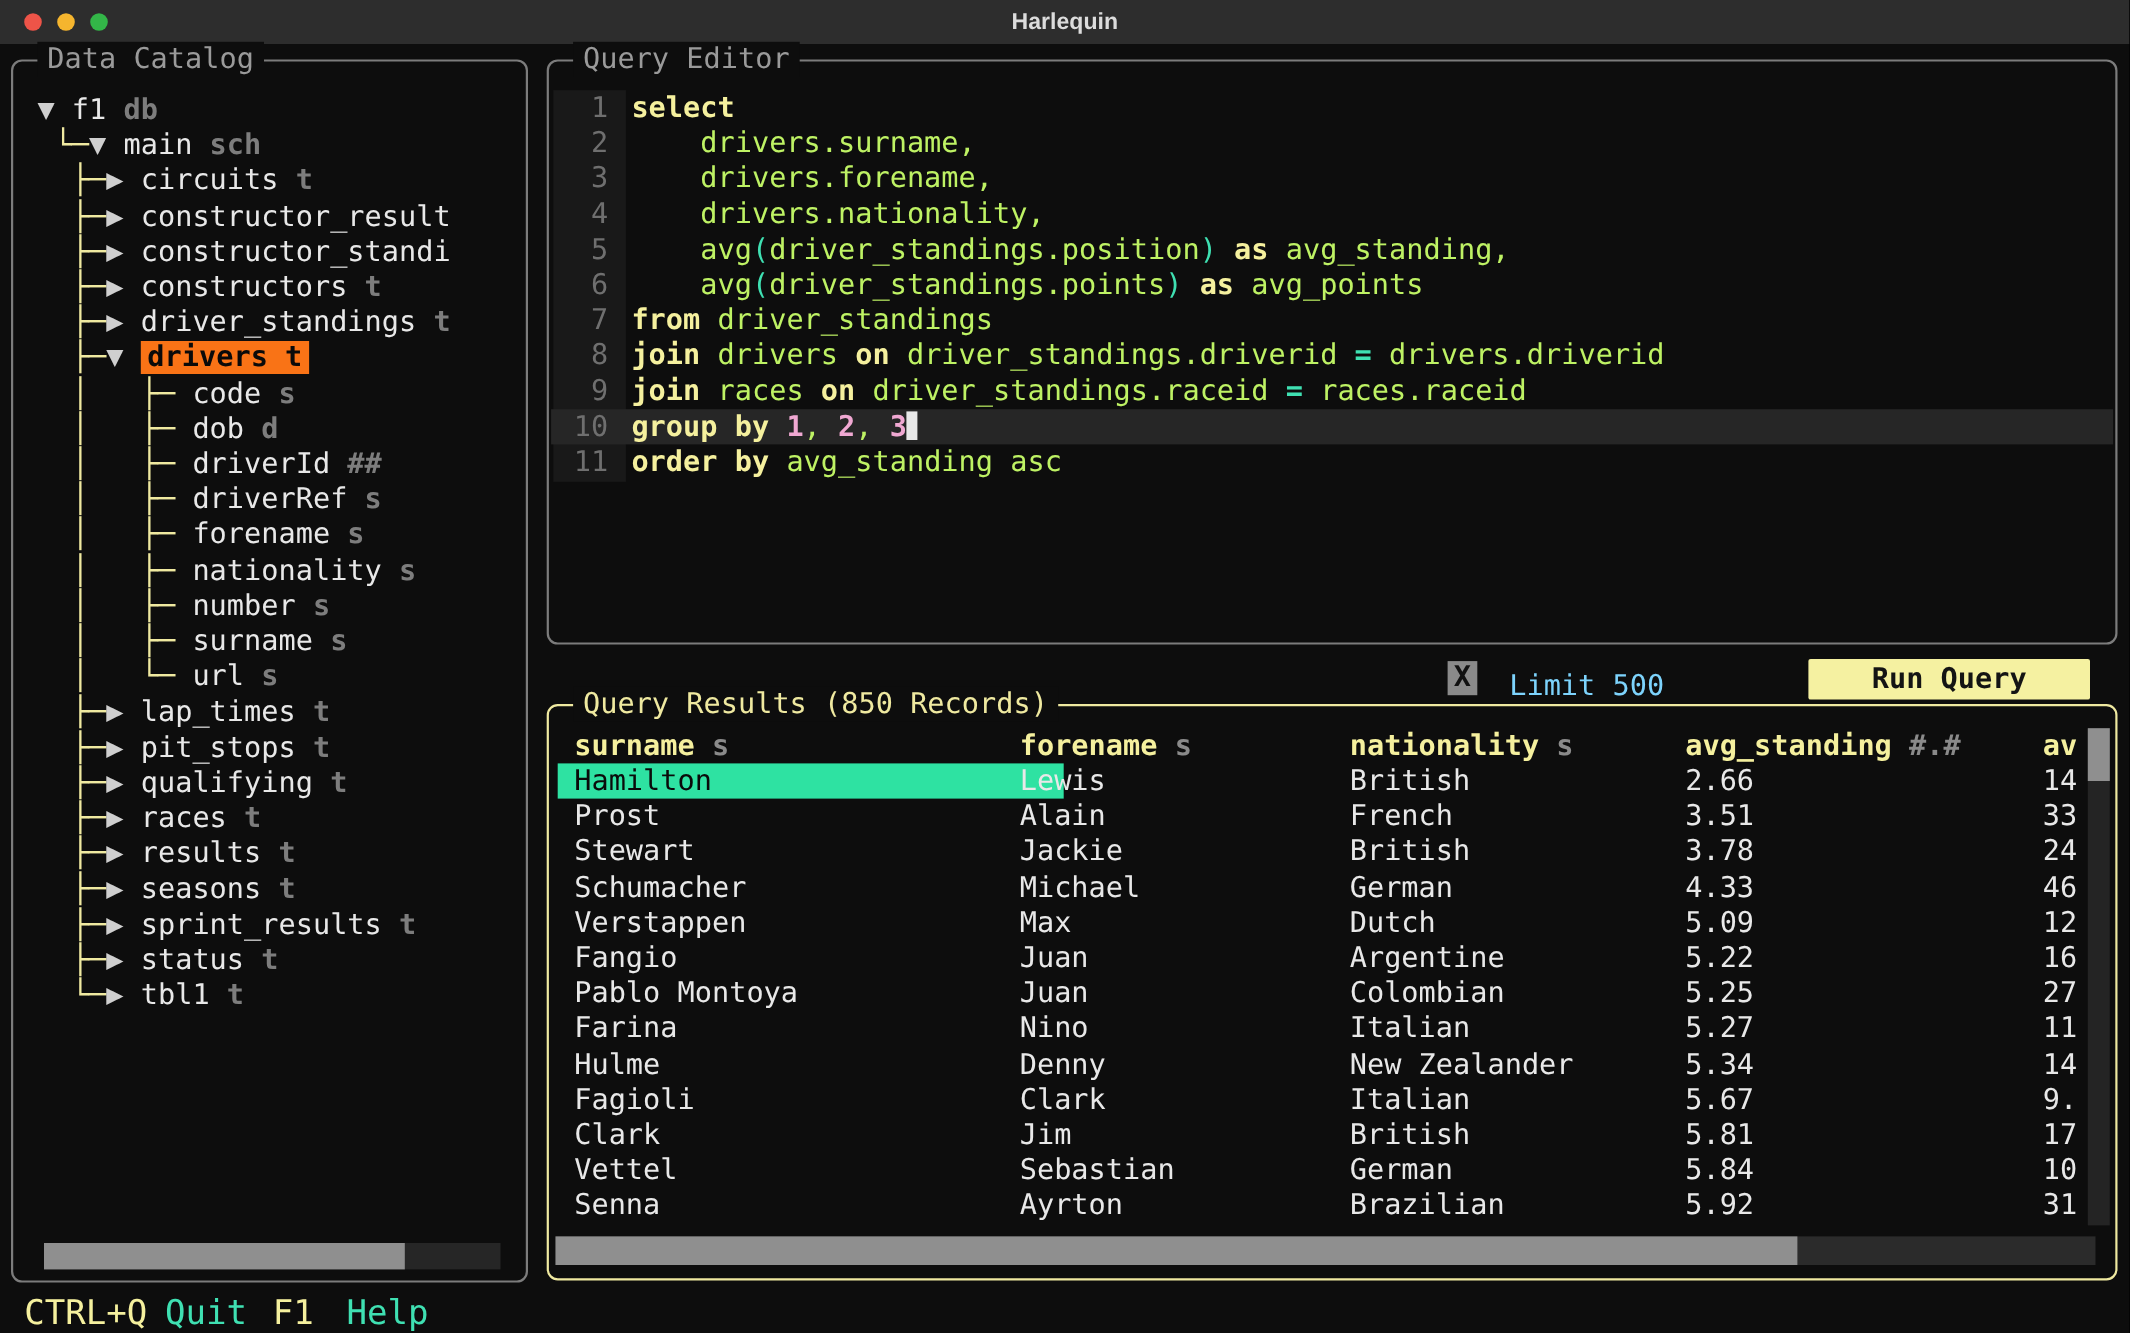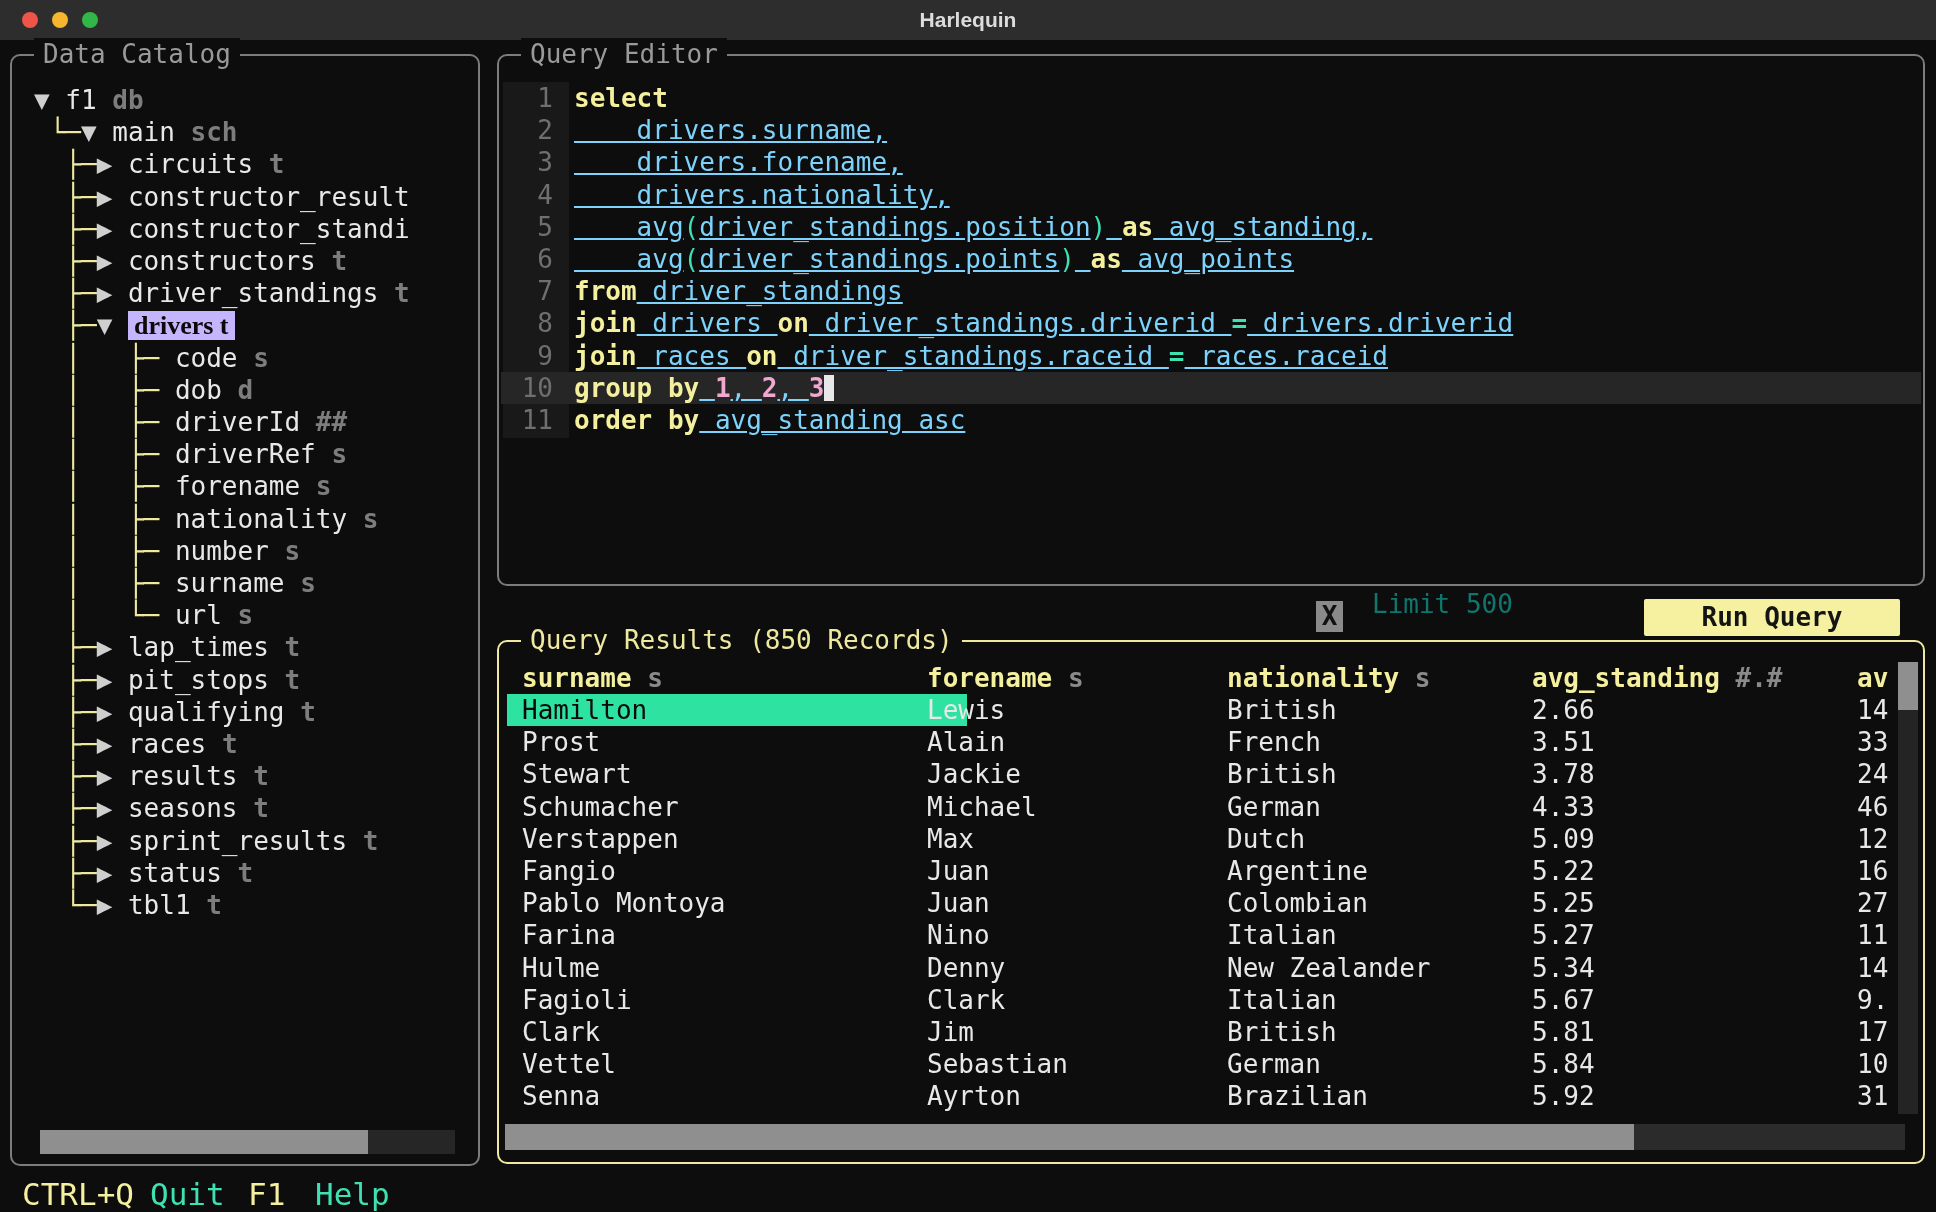--- a/index.html
+++ b/index.html
@@ -21,42 +21,42 @@
   .panel-title{position:absolute;top:-18px;left:22px;background:#0d0d0d;padding:0 9px;
                color:#9a9a9a;font-size:26px;line-height:32px;white-space:pre;}
   .panel.results .panel-title{color:#efe9a0;}
   
   #tree{position:absolute;left:12px;top:0;right:6px;bottom:36px;overflow:hidden;}
   .trow{position:absolute;left:10px;height:32px;line-height:32px;font-size:26px;white-space:pre;}
   .trow .g{color:#efe9a0;}
   .trow .a{color:#cfcfcf;}
   .trow .nm{color:#e8e8e8;}
   .trow .ty{color:#7d7d7d;font-weight:bold;}
-  .trow .sel{background:#c4b5fd;color:#0a0a0a;font-weight:bold;padding:0 6px;font-family:Liberation Serif, serif;}
+  .trow .sel{background:#f97316;color:#0a0a0a;font-weight:bold;padding:0 6px;}
   .trow .sel .ty2{color:#0a0a0a;}
   .hscroll{position:absolute;height:24px;background:#262626;}
   .hscroll .thumb{position:absolute;left:0;top:0;height:24px;background:#8f8f8f;}
   .catalog-hscroll{left:28px;bottom:10px;width:415px;}
   
   .gutterbg{position:absolute;left:4px;top:26px;width:66px;height:356px;background:#191919;}
   .cl{position:absolute;left:2px;right:2px;height:32px;line-height:32px;font-size:26px;white-space:pre;}
   .cl.cur{background:#262626;}
   .cl .num{position:absolute;left:0;width:52px;text-align:right;color:#6f6f6f;}
   .cl .src{position:absolute;left:73px;top:0;}
   .tok-k{color:#f5f09e;font-weight:bold;}
-  .tok-w{color:#7dd3fc;text-decoration:underline;}
+  .tok-w{color:#bef264;}
   .tok-p{color:#3fe0b2;}
   .tok-o{color:#3fe0b2;font-weight:bold;}
   .tok-n{color:#f0a8d2;font-weight:bold;}
   .cursor{display:inline-block;width:10px;height:26px;background:#e8e8e8;vertical-align:-4px;}
   
   .checkbox{position:absolute;left:1316px;top:601px;width:27px;height:31px;background:#8a8a8a;
             color:#111;font-weight:bold;font-size:26px;text-align:center;line-height:31px;}
-  .limit-label{position:absolute;left:1372px;top:589px;height:31px;line-height:31px;
-               color:#0f766e;font-size:26px;white-space:pre;}
+  .limit-label{position:absolute;left:1372px;top:609px;height:31px;line-height:31px;
+               color:#7dd3fc;font-size:26px;white-space:pre;}
   .run-btn{position:absolute;left:1644px;top:599px;width:256px;height:37px;background:#f5f1a1;
            color:#141414;font-weight:bold;font-size:26px;text-align:center;line-height:37px;border-radius:2px;}
   
   #rtable{position:absolute;left:0;top:0;right:0;bottom:0;overflow:hidden;}
   .rrow{position:absolute;left:2px;right:24px;height:32px;line-height:32px;font-size:26px;white-space:pre;}
   .rrow .cell{position:absolute;top:0;color:#e8e8e8;}
   .rrow .hname{color:#f5f09e;font-weight:bold;}
   .rrow .htype{color:#8a8a8a;font-weight:bold;}
   .selcell{position:absolute;left:6px;top:0;width:460px;height:32px;background:#2ee2a2;}
   .selcell span{position:absolute;left:15px;color:#0a0a0a;}

